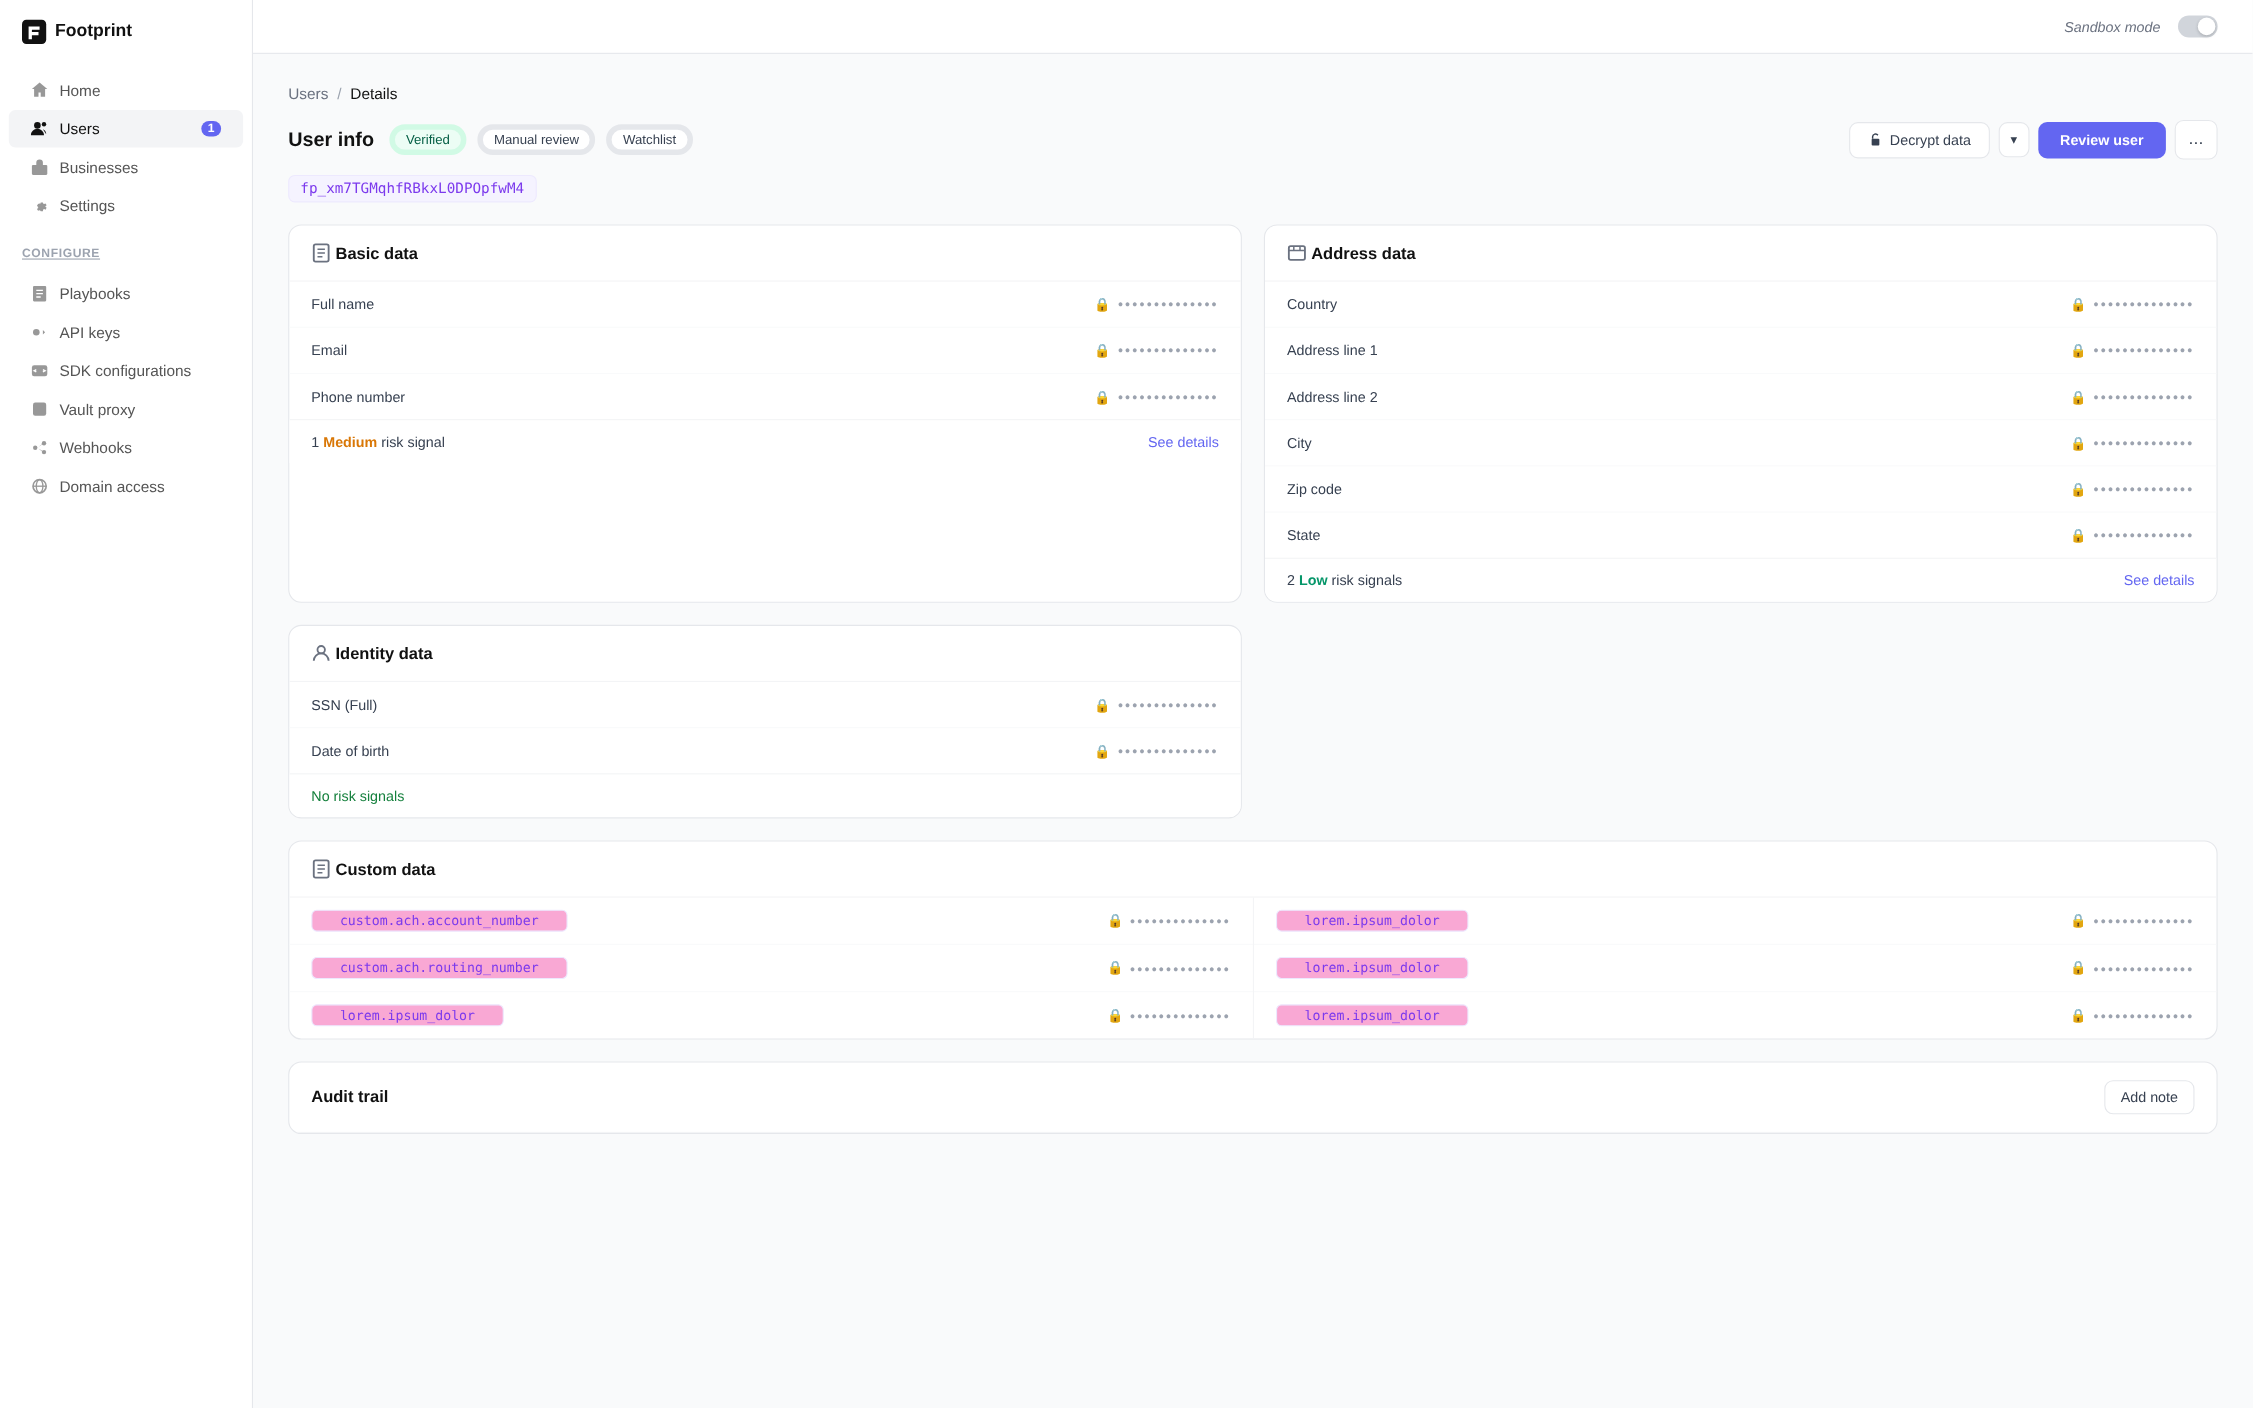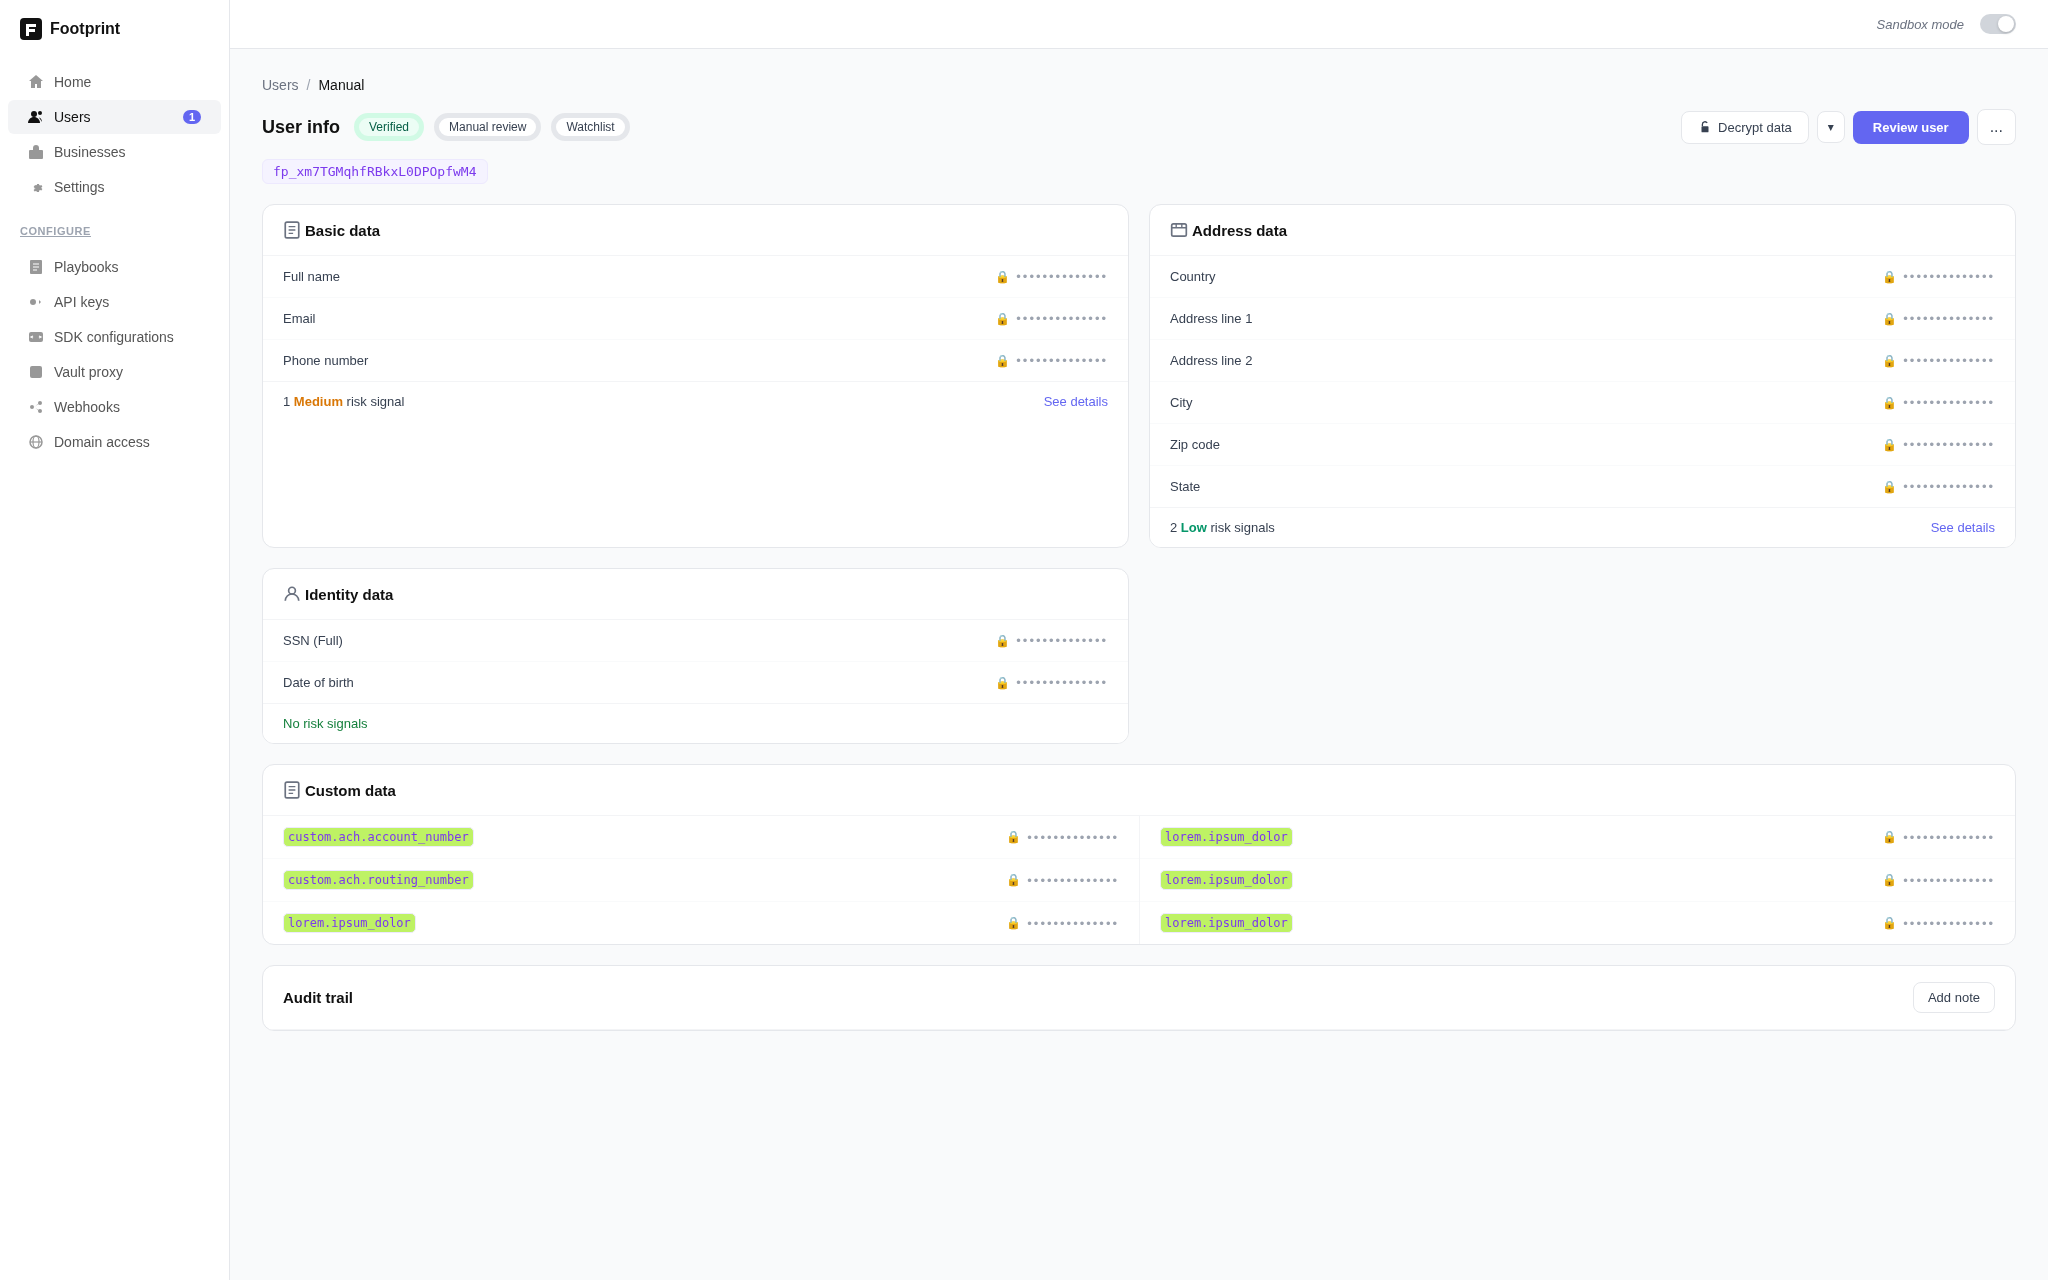--- a/index.html
+++ b/index.html
@@ -65,21 +65,21 @@
     .dots { letter-spacing: 2px; color: #9ca3af; font-size: 13px; }
     .risk-bar { display: flex; align-items: center; justify-content: space-between; padding: 12px 20px; background: #fff; border-top: 1px solid #f3f4f6; }
     .risk-text { font-size: 13px; color: #374151; }
     .risk-medium { color: #d97706; font-weight: 600; }
     .risk-low { color: #059669; font-weight: 600; }
     .see-details { color: #6366f1; font-size: 13px; font-weight: 500; cursor: pointer; text-decoration: none; }
     .no-risk { color: #15803d; font-size: 13px; }
 
     
     .card-full { background: #fff; border: 1px solid #e5e7eb; border-radius: 12px; margin-bottom: 20px; overflow: hidden; }
-    .custom-tag { font-family: monospace; font-size: 12px; color: #7c3aed; background: #bef264; border: 1px solid #ede9fe; border-radius: 5px; padding: 2px 4px; }
+    .custom-tag { font-family: monospace; font-size: 12px; color: #7c3aed; background: #f9a8d4; border: 1px solid #ede9fe; border-radius: 5px; padding: 2px 25px; }
 
     
     .audit-section { background: #fff; border: 1px solid #e5e7eb; border-radius: 12px; overflow: hidden; margin-bottom: 20px; }
     .audit-header { display: flex; align-items: center; justify-content: space-between; padding: 16px 20px; border-bottom: 1px solid #f3f4f6; }
     .audit-title { font-size: 15px; font-weight: 600; }
     .btn-add-note { background: #fff; border: 1px solid #e5e7eb; border-radius: 8px; padding: 7px 14px; font-size: 13px; font-weight: 500; cursor: pointer; color: #374151; }
 
     .custom-data-grid { display: grid; grid-template-columns: 1fr 1fr; }
     .custom-col { padding: 0; }
     .custom-data-row { display: flex; align-items: center; justify-content: space-between; padding: 11px 20px; border-bottom: 1px solid #f9fafb; }
@@ -188,21 +188,21 @@
     <div class="toggle">
       <div class="toggle-knob"></div>
     </div>
   </div>
 
   <div class="content">
     
     <div class="breadcrumb">
       <span class="breadcrumb-link">Users</span>
       <span class="breadcrumb-sep">/</span>
-      <span class="breadcrumb-current">Manual</span>
+      <span class="breadcrumb-current">Details</span>
     </div>
 
     
     <div class="user-info-header">
       <div class="user-info-left">
         <span class="user-info-title">User info</span>
         <span class="badge badge-verified">Verified</span>
         <span class="badge badge-manual">Manual review</span>
         <span class="badge badge-watchlist">Watchlist</span>
       </div>

